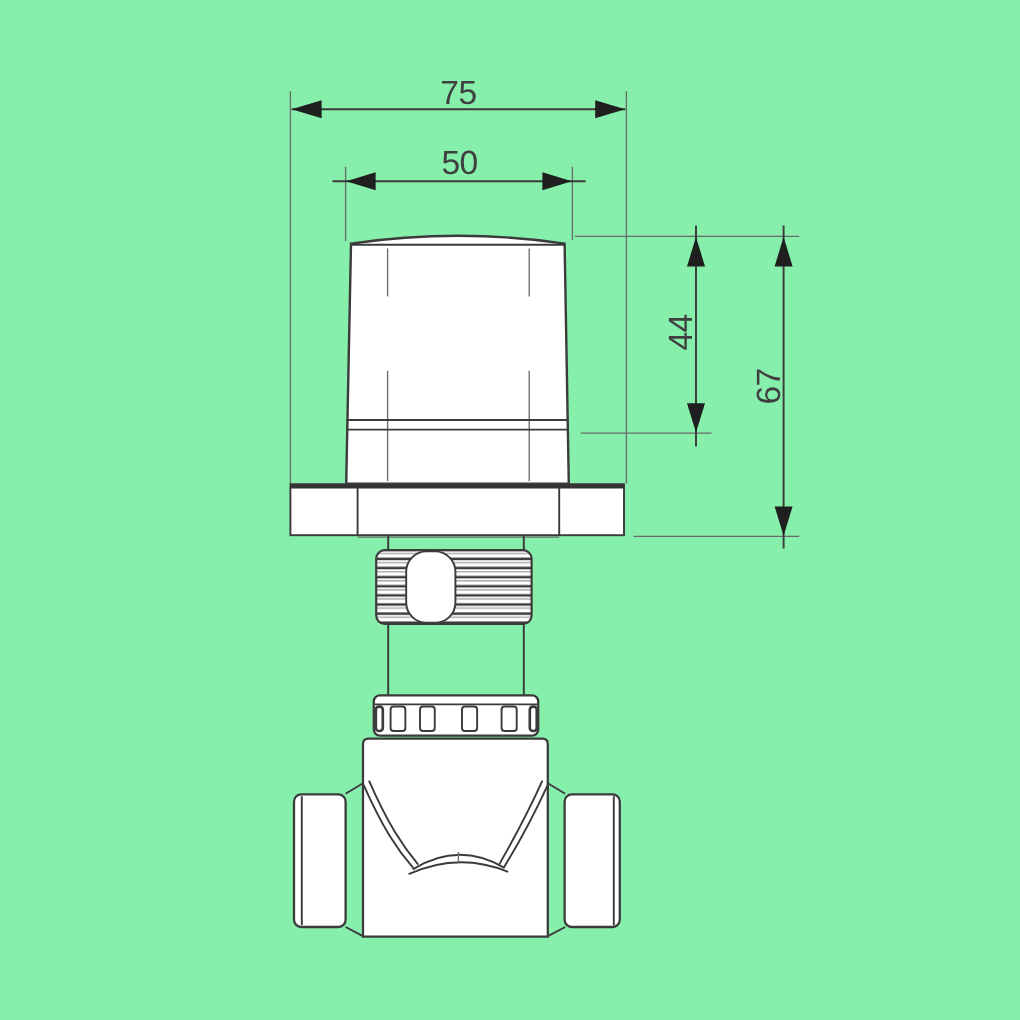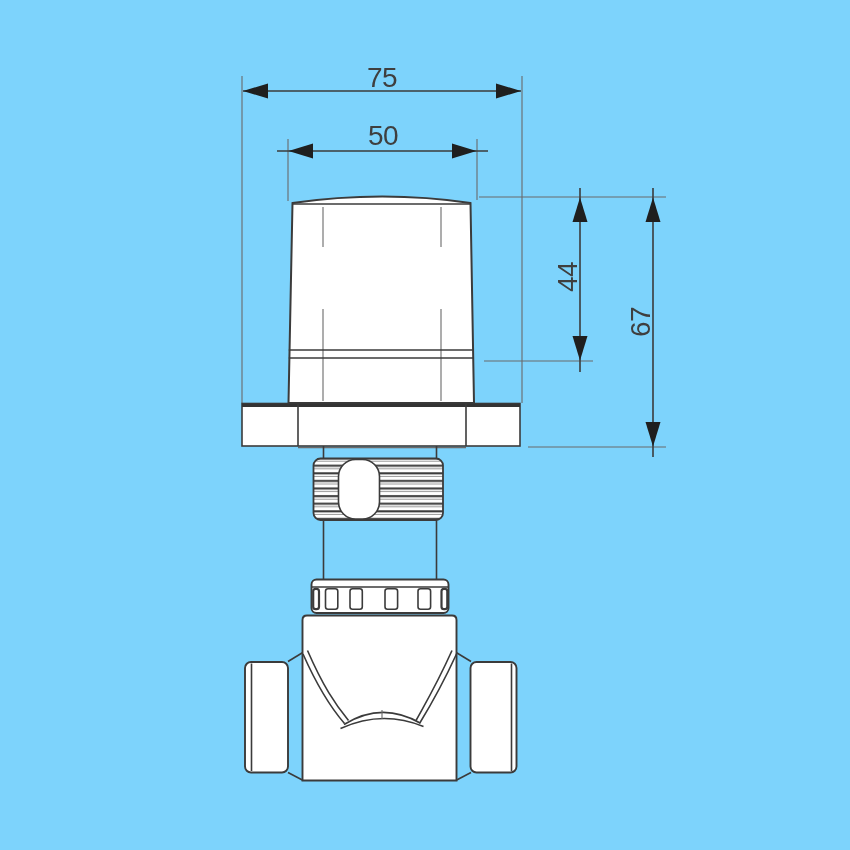--- a/index.html
+++ b/index.html
@@ -5,21 +5,21 @@
   html, body {
     margin: 0;
     padding: 0;
     background: #ffffff;
     font-family: "Liberation Sans", sans-serif;
   }
   .canvas {
     position: relative;
     width: 850px;
     height: 850px;
-    background: #7dd3fc;
+    background: #86efac;
     overflow: hidden;
   }
   svg { display: block; }
   .ln   { stroke: #3b3b3b; stroke-width: 1.6; fill: none; }
   .ln2  { stroke: #3b3b3b; stroke-width: 2.0; fill: none; }
   .thick{ stroke: #333333; stroke-width: 3.2; fill: none; }
   .thin { stroke: #6a6a6a; stroke-width: 1.1; fill: none; }
   .white{ fill: #ffffff; }
   .arrow{ fill: #1f1f1f; stroke: none; }
   .dimtext {

